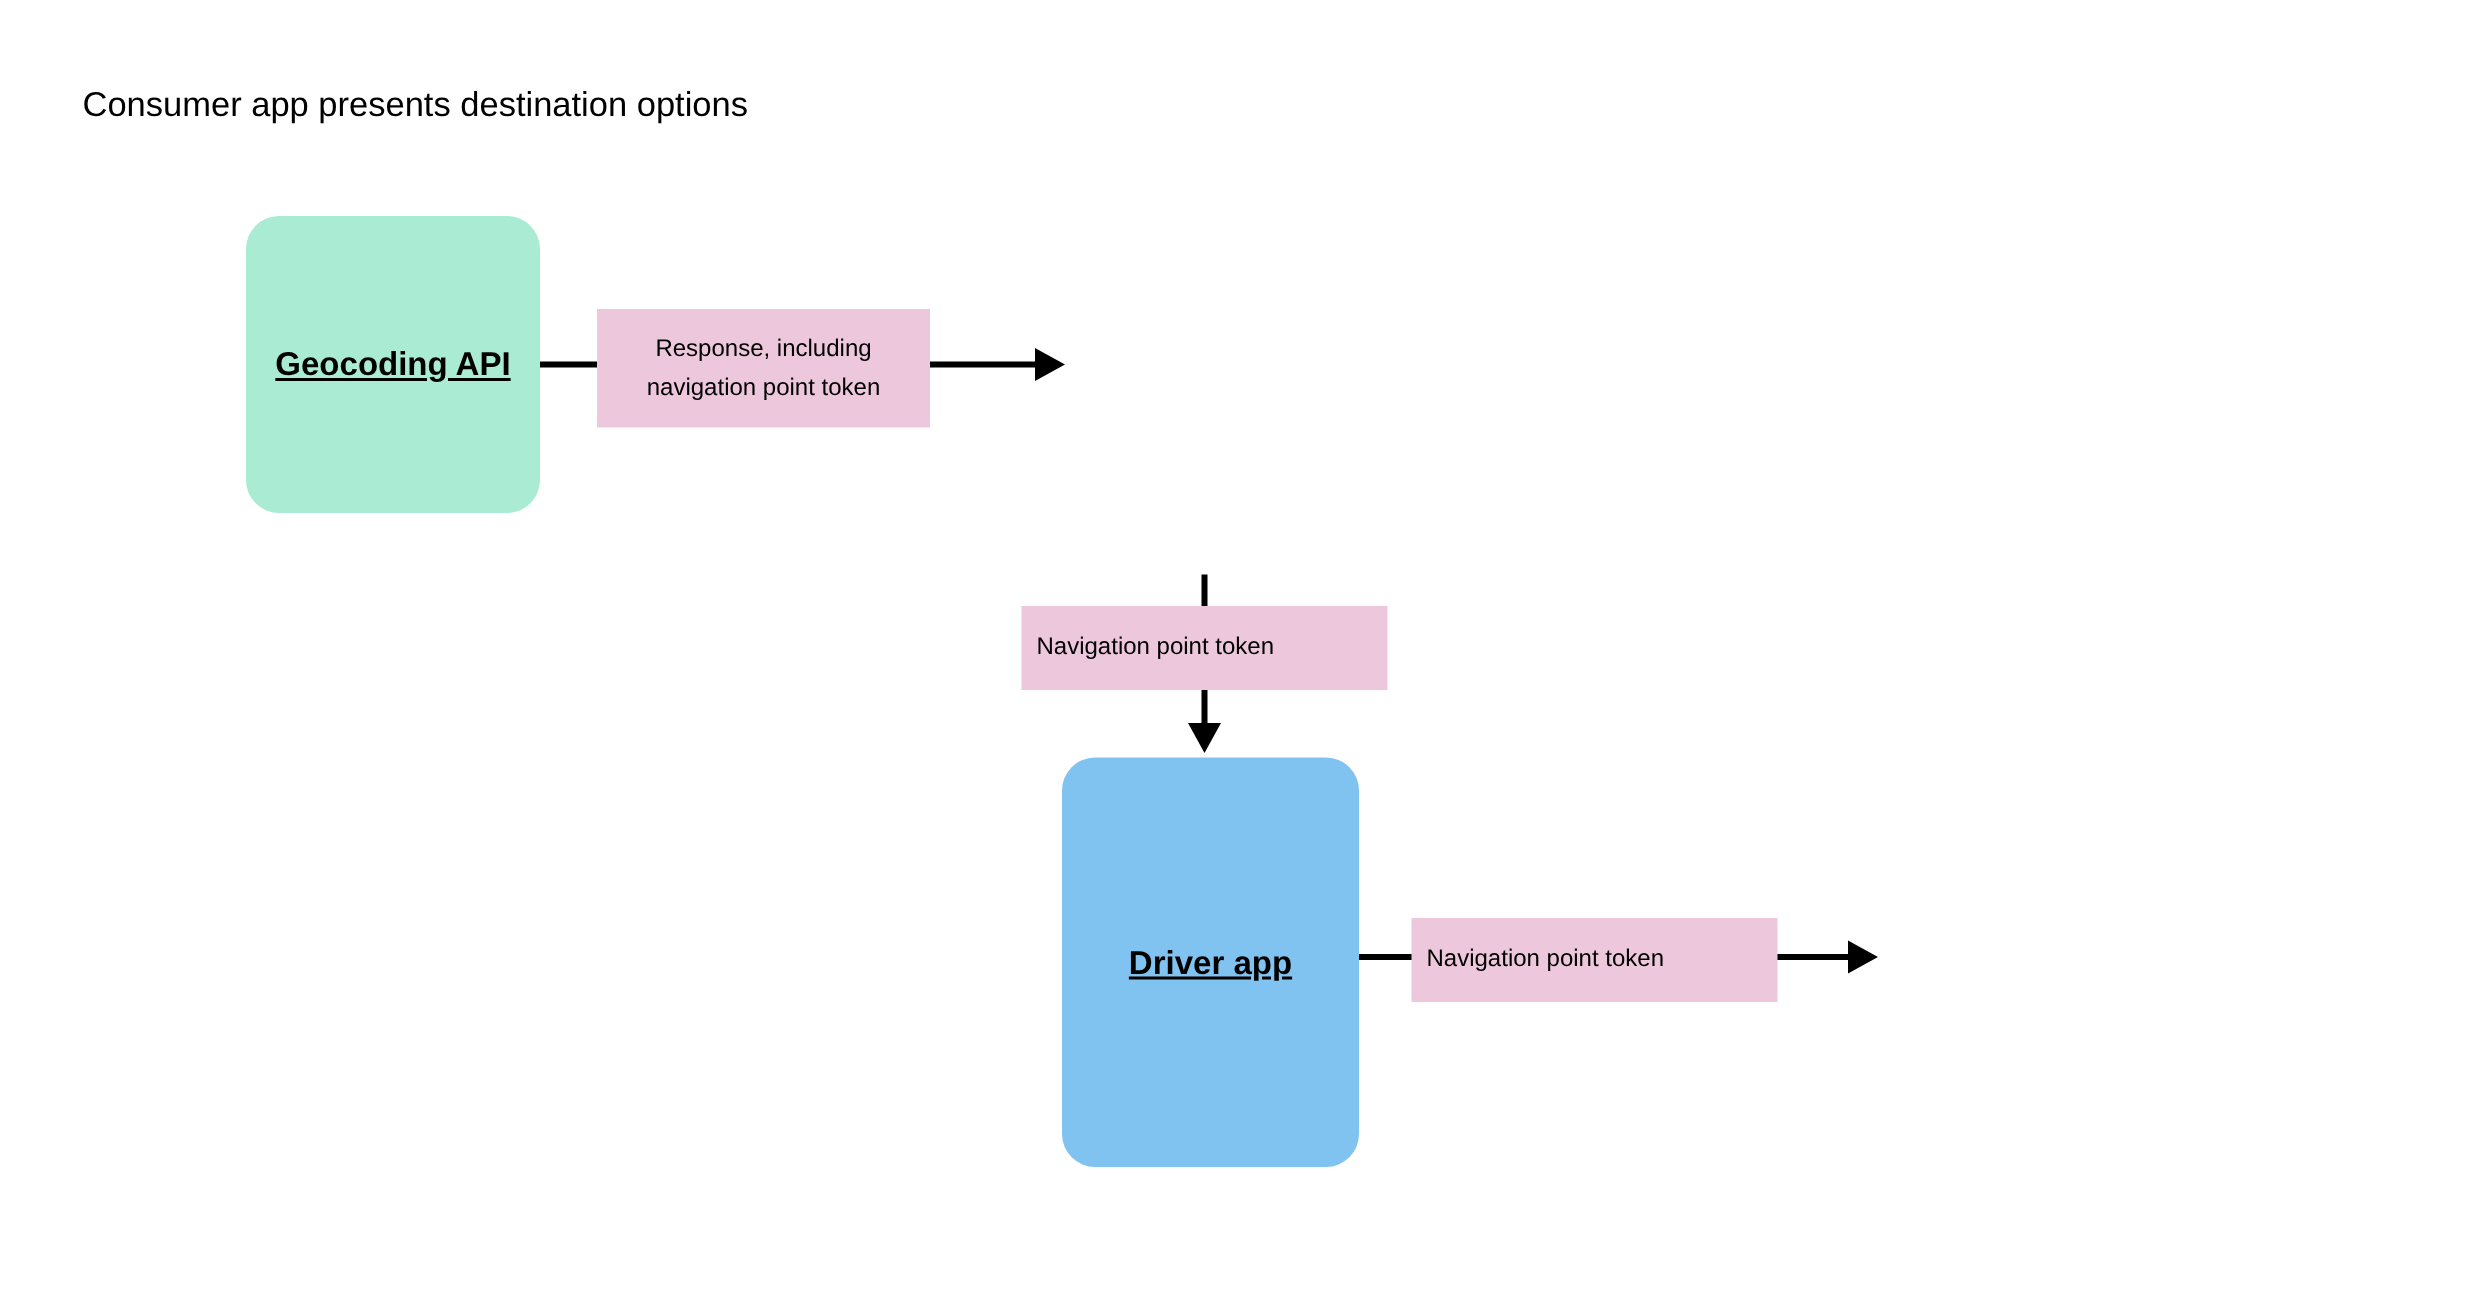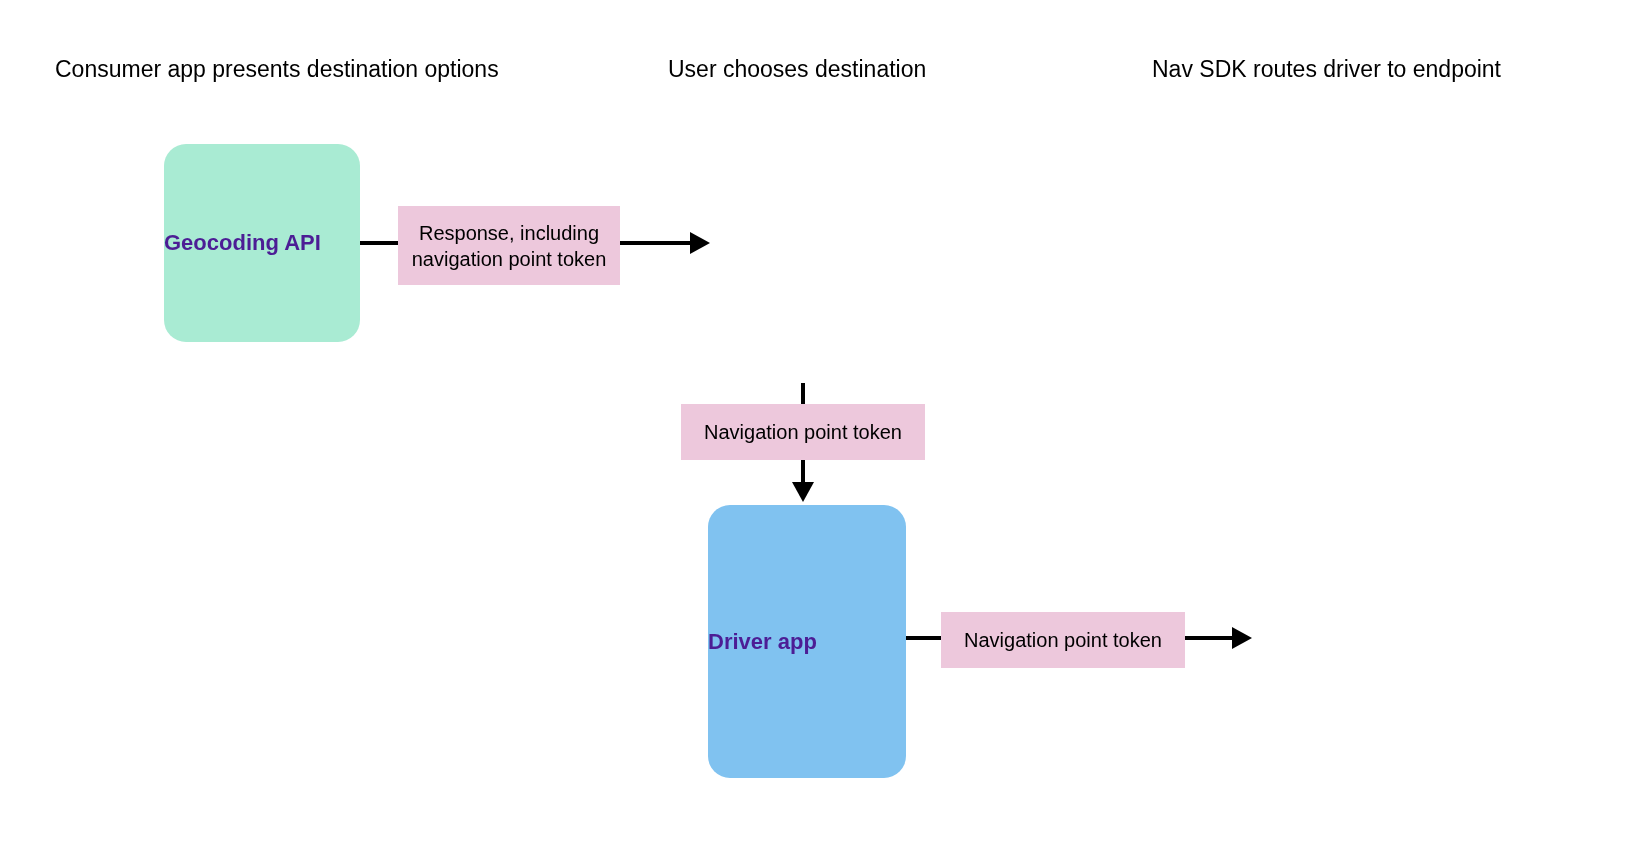--- a/index.html
+++ b/index.html
@@ -28,37 +28,39 @@
     white-space: nowrap;
     font-weight: 400;
   }
 
   
   .node {
     position: absolute;
     border-radius: 22px;
     display: flex;
     align-items: center;
+    justify-content: center;
     text-align: center;
     font-size: 22px;
     font-weight: bold;
-    color: #4c1d95;
+    color: #000000;
     box-sizing: border-box;
     z-index: 3;
+    text-decoration: underline;
   }
 
   
   .chip {
     position: absolute;
     background: #EDC8DC;
     display: flex;
     align-items: center;
-    justify-content: center;
+    justify-content: flex-start;
     text-align: center;
-    font-size: 20px;
+    font-size: 16px;
     line-height: 26px;
     color: #000000;
     box-sizing: border-box;
     z-index: 4;
     padding: 4px 10px;
   }
 
   
   .edge-h {
     position: absolute;
@@ -91,23 +93,21 @@
     z-index: 2;
   }
 </style>
 </head>
 <body>
 
 <div id="canvas" style="background: rgb(255, 255, 255);">
 
   <div class="col-header" style="left:55px; top:55px;">Consumer app presents destination options</div>
 
-  <div class="col-header" style="left:668px; top:55px;">User chooses destination</div>
 
-  <div class="col-header" style="left:1152px; top:55px;">Nav SDK routes driver to endpoint</div>
 
   <div class="edge-h" style="left:360px; top:241px; width:333px;"></div>
   <div class="arrow-right" style="left:690px; top:232px;"></div>
 
   <div class="edge-v" style="left:801px; top:383px; height:105px;"></div>
   <div class="arrow-down" style="left:792px; top:482px;"></div>
 
   <div class="edge-h" style="left:903px; top:636px; width:331px;"></div>
   <div class="arrow-right" style="left:1232px; top:627px;"></div>
 

